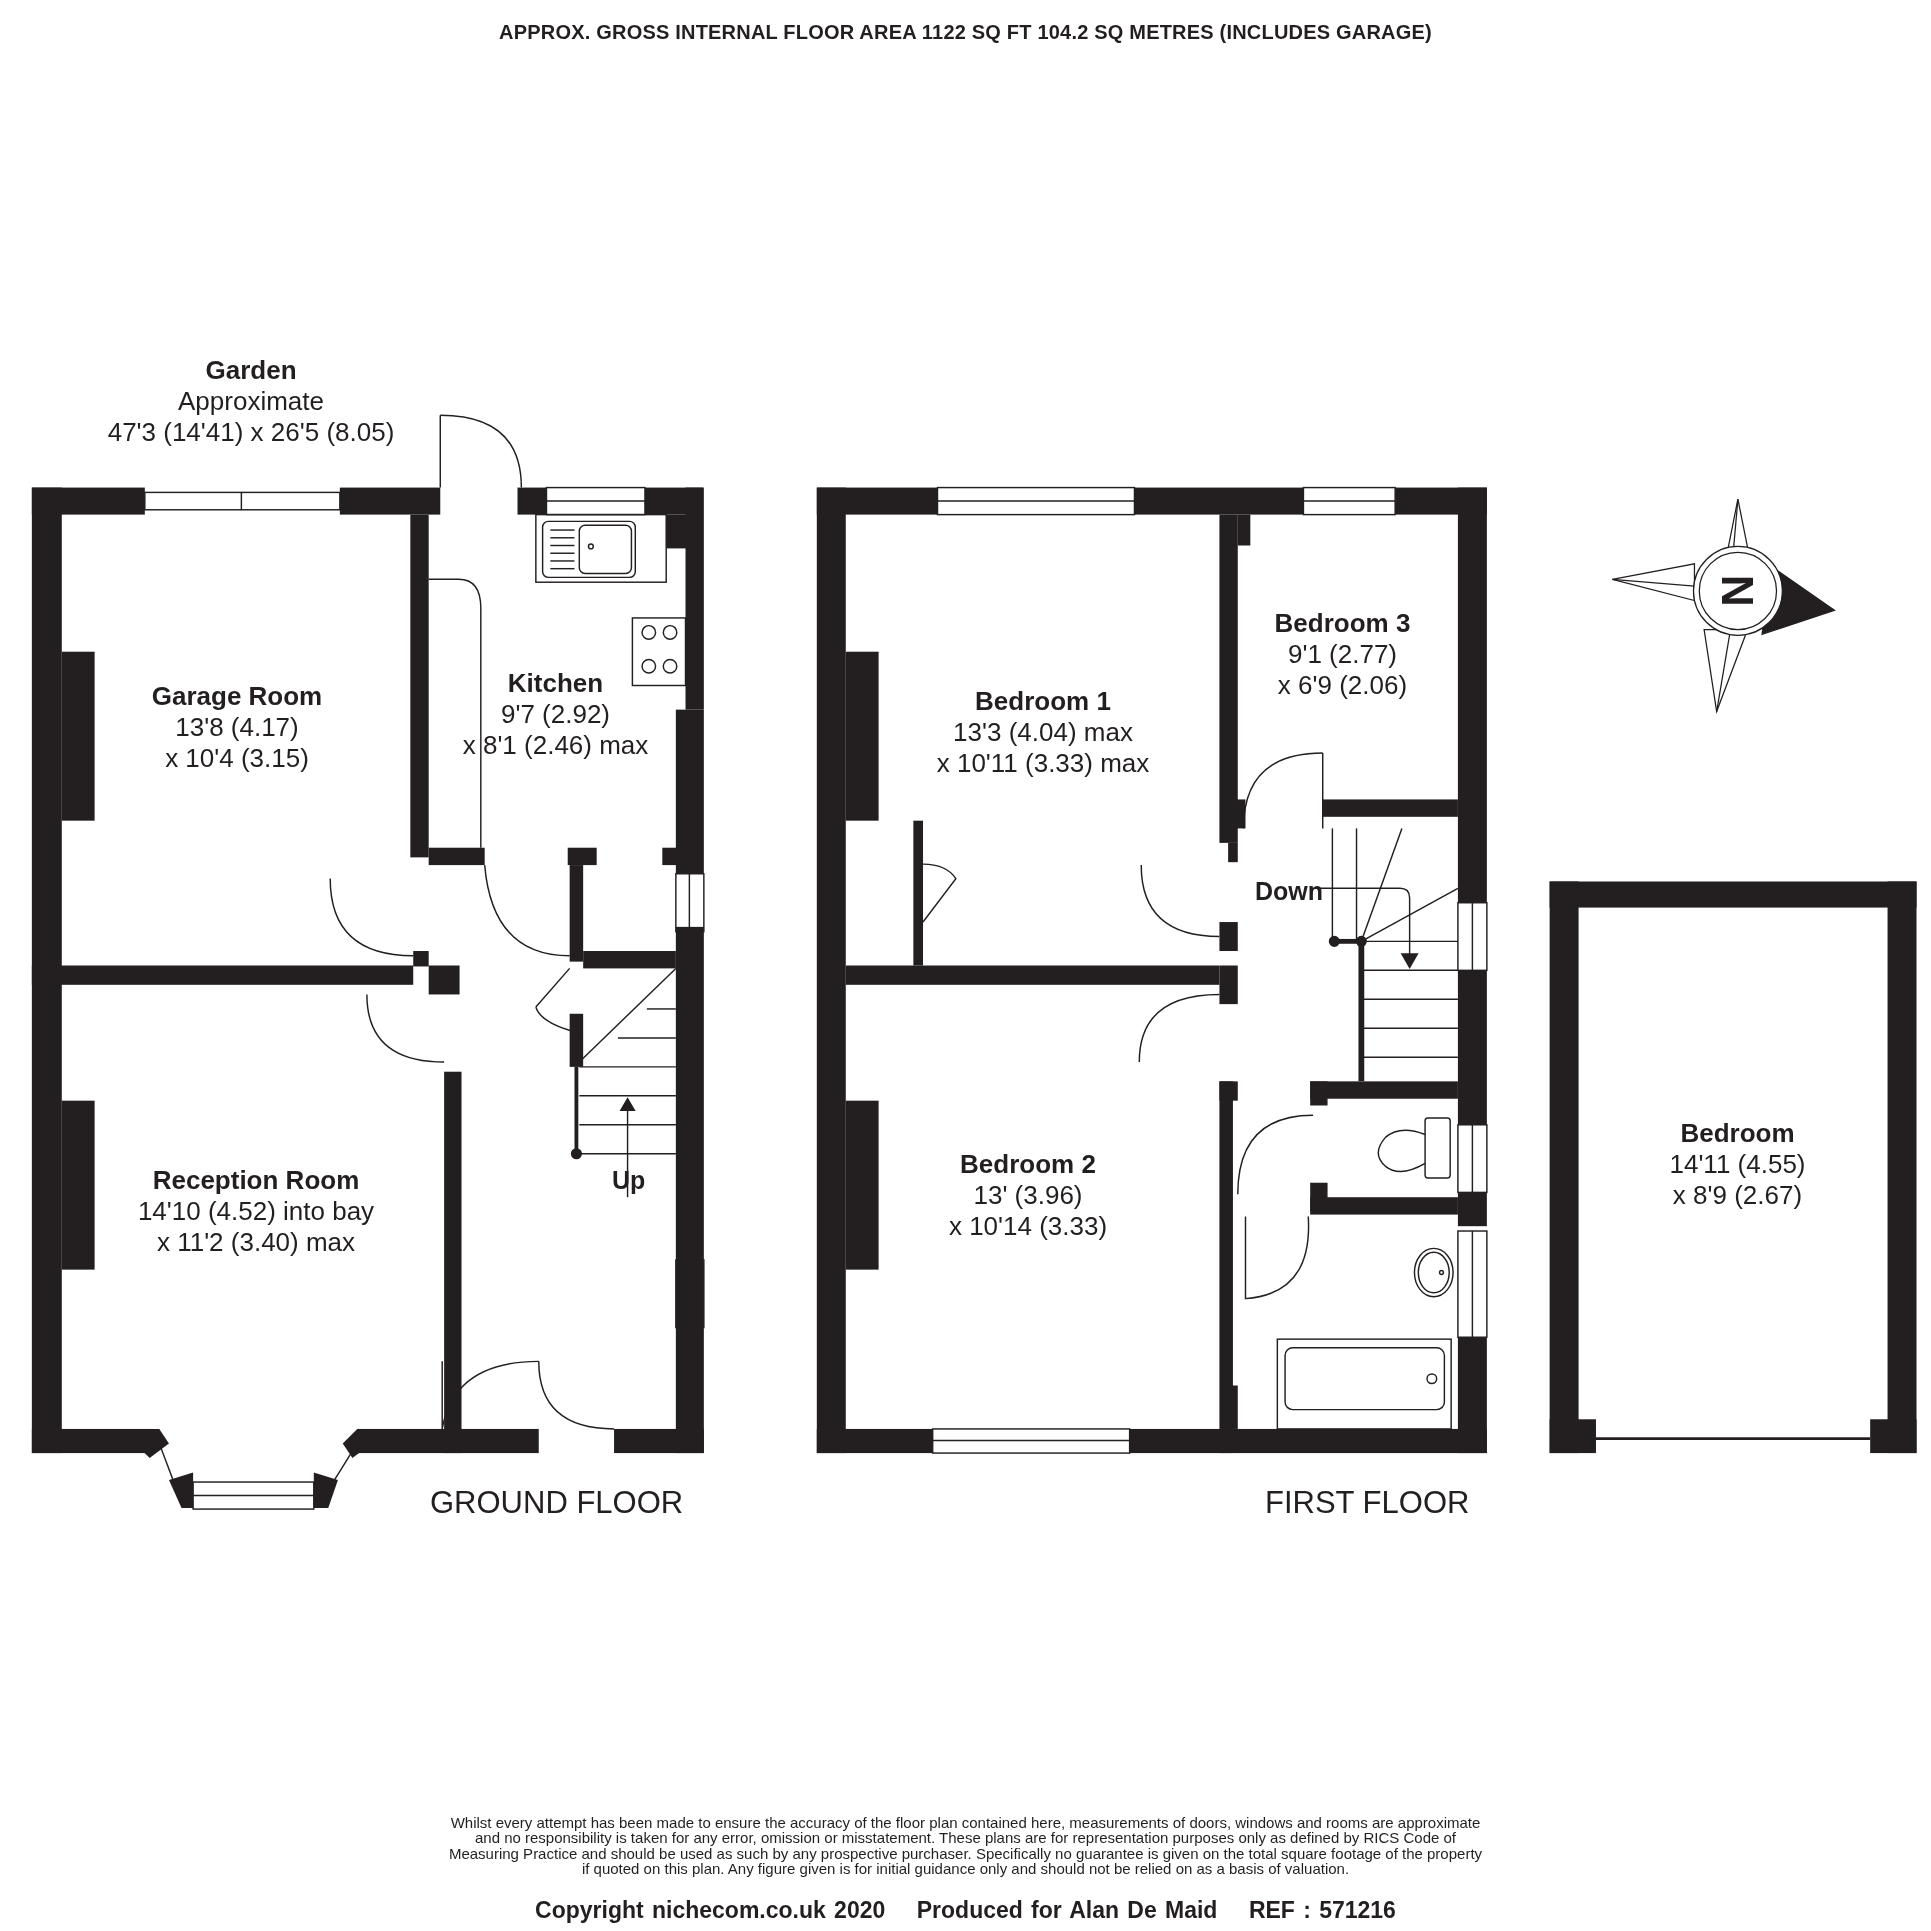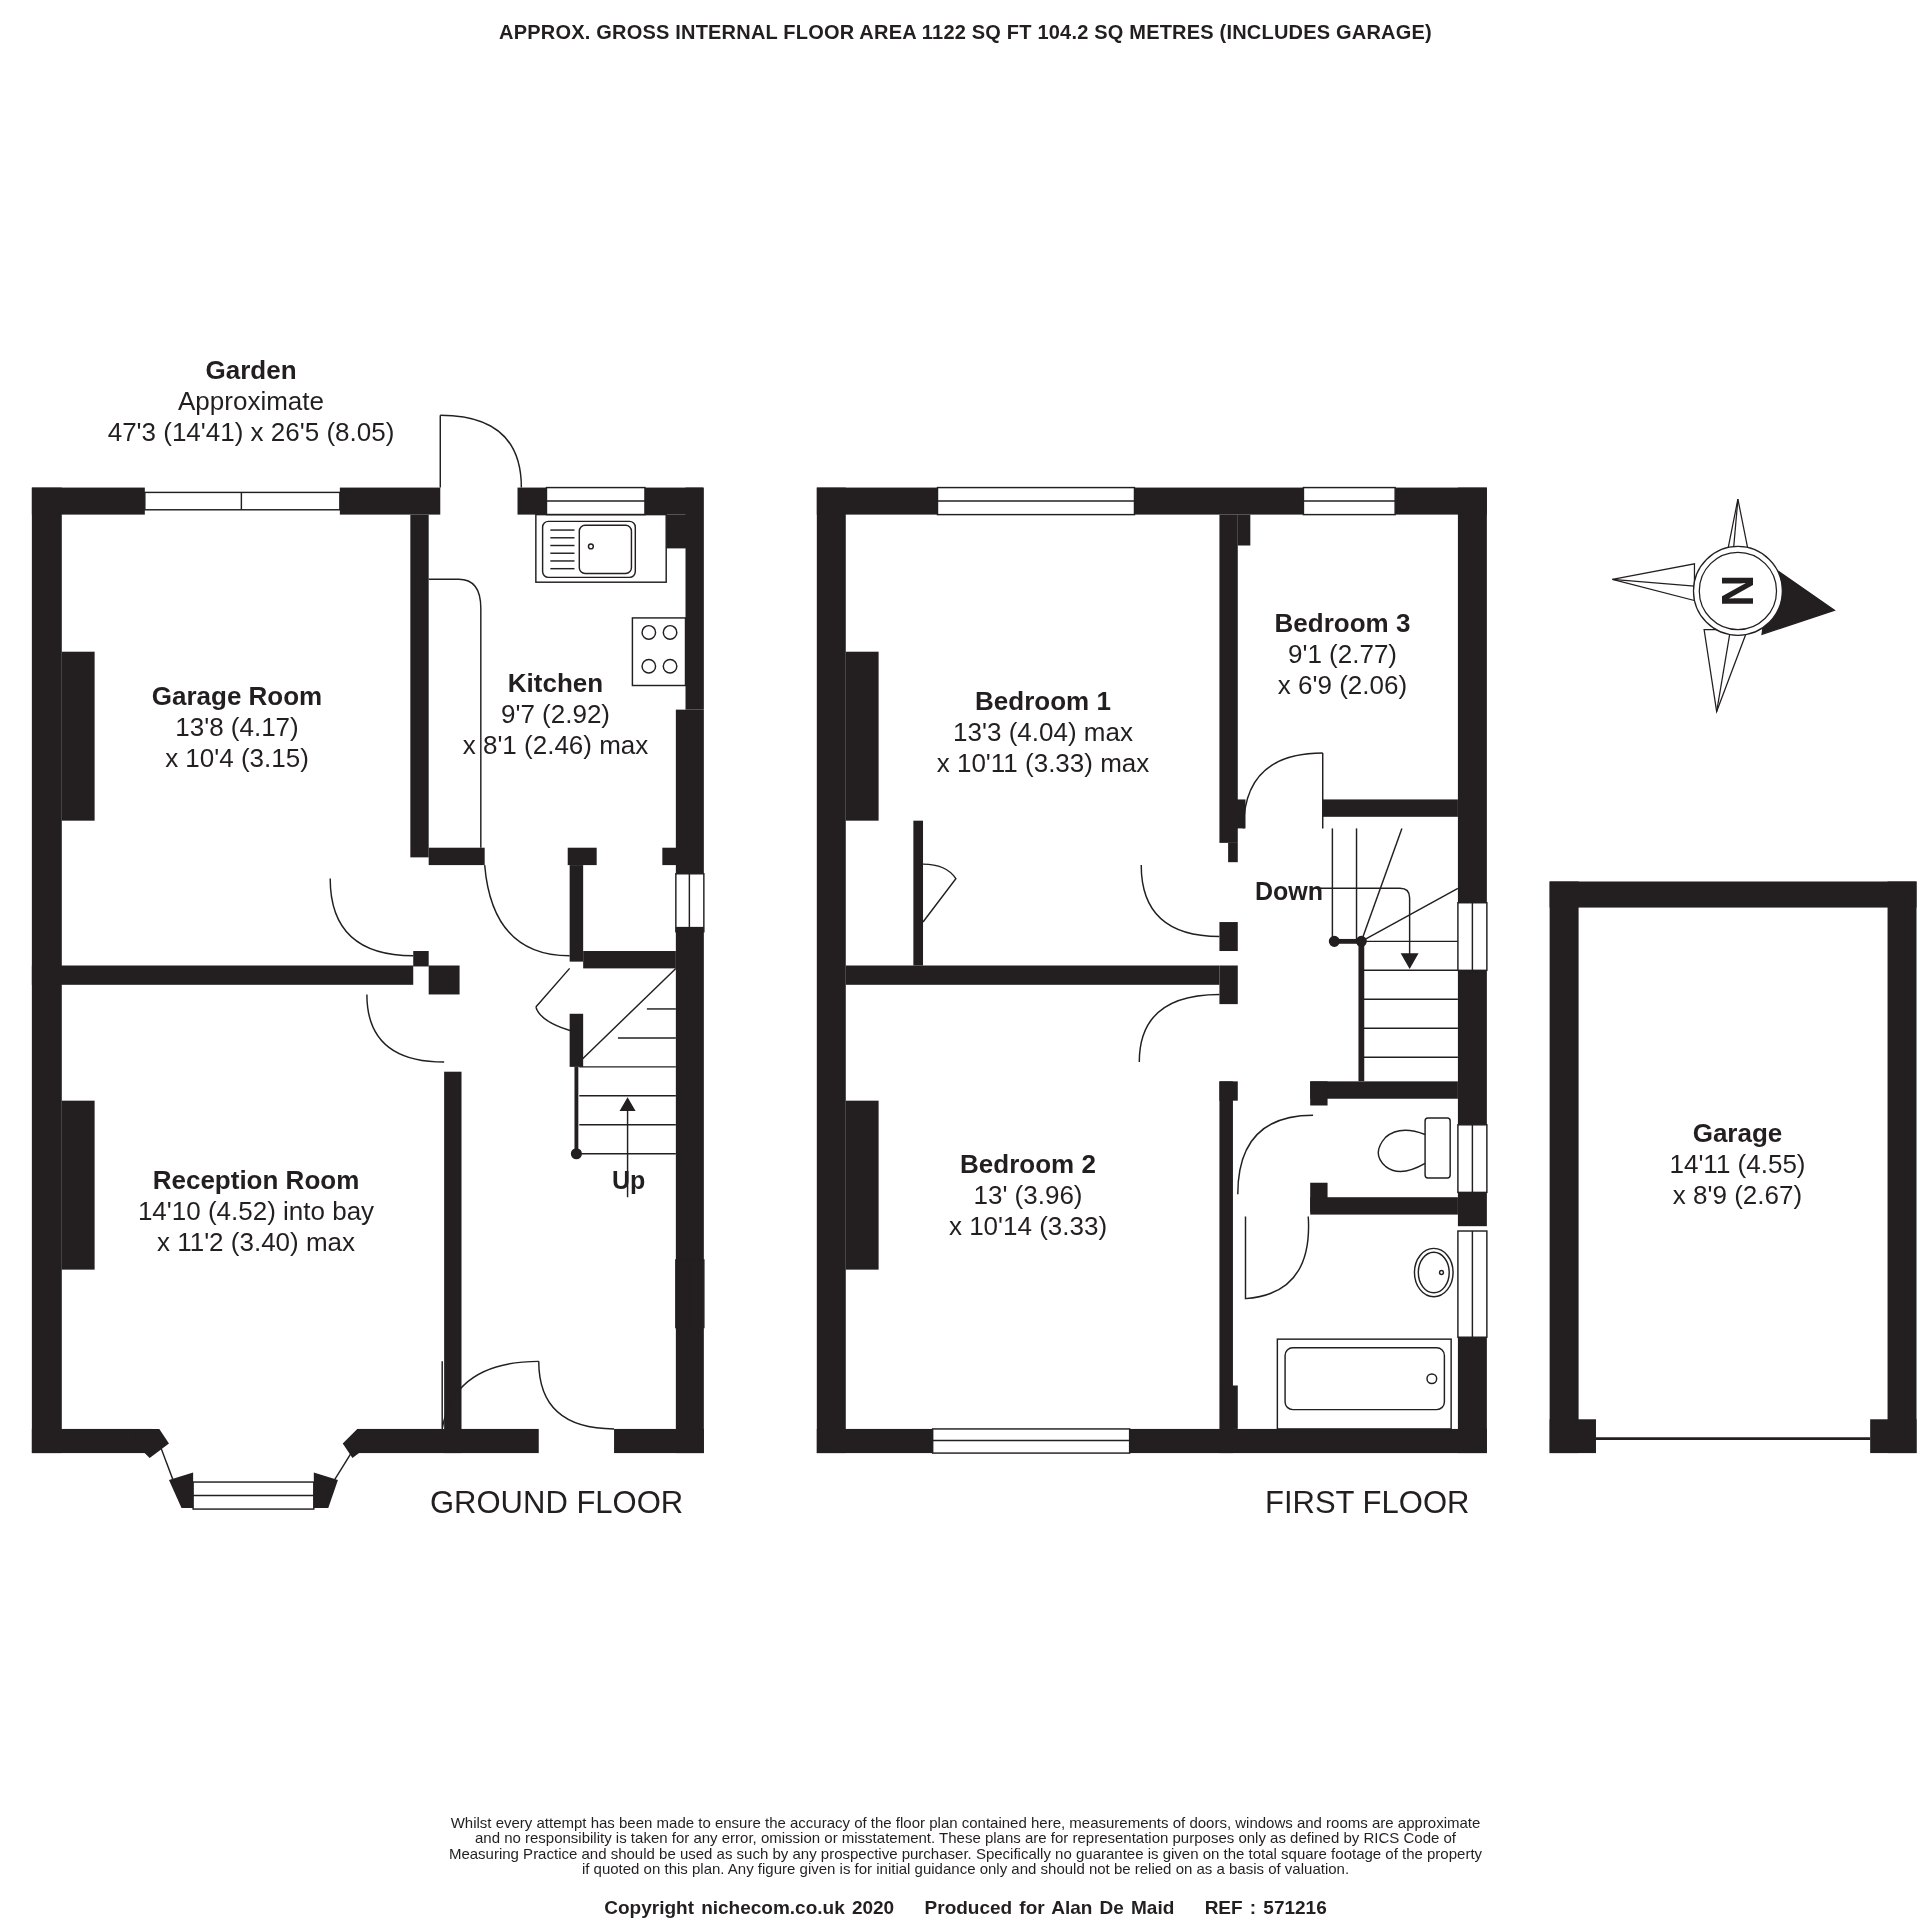--- a/index.html
+++ b/index.html
@@ -10,21 +10,21 @@
            font-size: 20px; letter-spacing: 0.2px; }
   svg.plan { position: absolute; left: 0; top: 0; }
   .lbl { position: absolute; text-align: center; line-height: 31px; font-size: 26px; }
   .lbl .name { font-weight: bold; display: block; }
   .lbl .dim { display: block; }
   .floor-title { position: absolute; font-weight: normal; font-size: 31px; }
   .stair-lbl { position: absolute; font-weight: bold; font-size: 25px; }
   .disclaimer { position: absolute; left: 444px; width: 1043px; top: 1815px; text-align: center;
                 font-size: 15px; line-height: 15.4px; }
   .copyright { position: absolute; left: 444px; width: 1043px; top: 1897px; text-align: center;
-               font-weight: bold; font-size: 19px; word-spacing: 1.9px; }
+               font-weight: bold; font-size: 23px; word-spacing: 1.9px; }
   .copyright span { margin: 0 11.6px; }
 </style>
 </head>
 <body>
 
 <div class="abs title">APPROX. GROSS INTERNAL FLOOR AREA 1122 SQ FT 104.2 SQ METRES (INCLUDES GARAGE)</div>
 
 <svg class="plan" width="1931" height="1931" viewBox="0 0 2000 2000">
   <g fill="#231f20" stroke="none">
 
@@ -278,21 +278,21 @@
 
 <div class="lbl" style="left:922px;width:212px;top:1149px;">
   <span class="name">Bedroom 2</span>
   <span class="dim">13' (3.96)</span>
   <span class="dim">x 10'14 (3.33)</span>
 </div>
 
 <div class="stair-lbl" style="left:1255px;top:877px;">Down</div>
 
 <div class="lbl" style="left:1641px;width:193px;top:1118px;">
-  <span class="name">Garage</span>
+  <span class="name">Bedroom</span>
   <span class="dim">14'11 (4.55)</span>
   <span class="dim">x 8'9 (2.67)</span>
 </div>
 
 <div class="floor-title" style="left:430px;top:1485px;">GROUND FLOOR</div>
 <div class="floor-title" style="left:1265px;top:1485px;">FIRST FLOOR</div>
 
 <div class="disclaimer">Whilst every attempt has been made to ensure the accuracy of the floor plan contained here, measurements of doors, windows and rooms are approximate and no responsibility is taken for any error, omission or misstatement. These plans are for representation purposes only as defined by RICS Code of Measuring Practice and should be used as such by any prospective purchaser.  Specifically no guarantee is given on the total square footage of the property if quoted on this plan. Any figure given is for initial guidance only and should not be relied on as a basis of valuation.</div>
 <div class="copyright">
   <span>Copyright nichecom.co.uk 2020</span>

